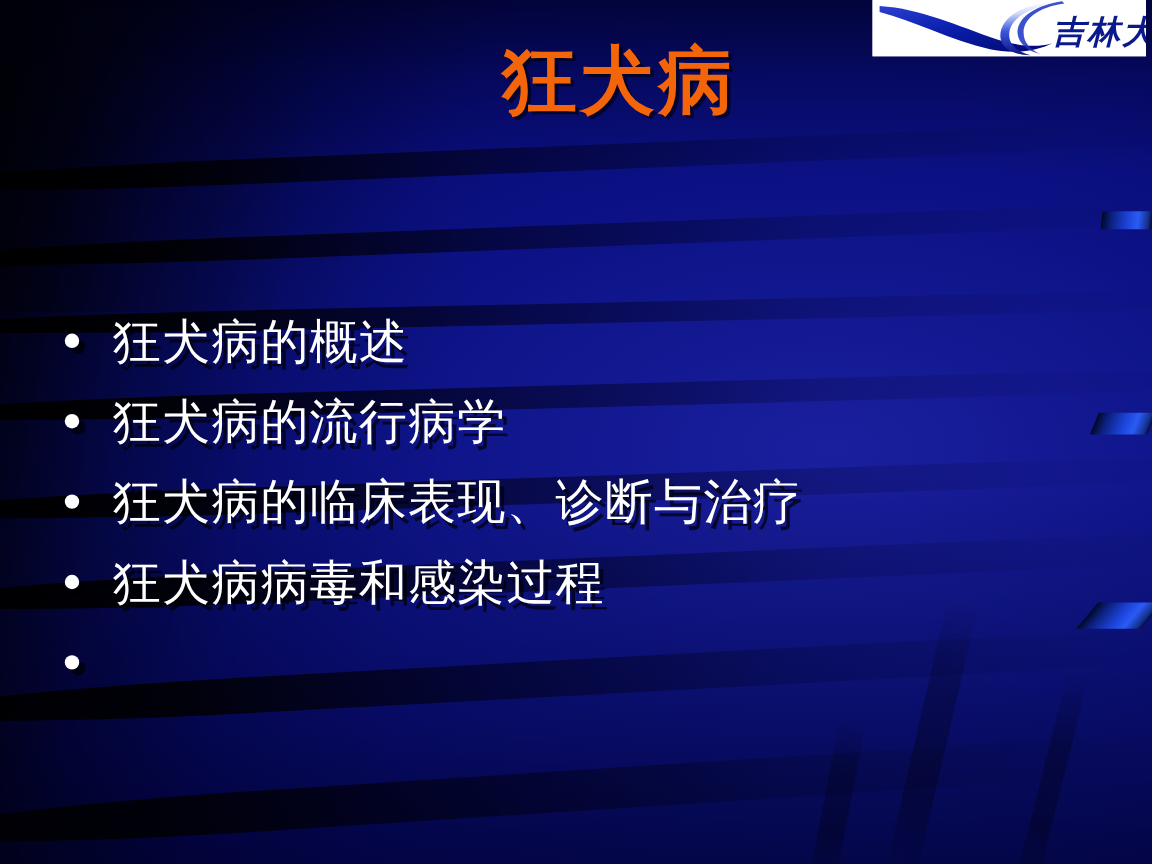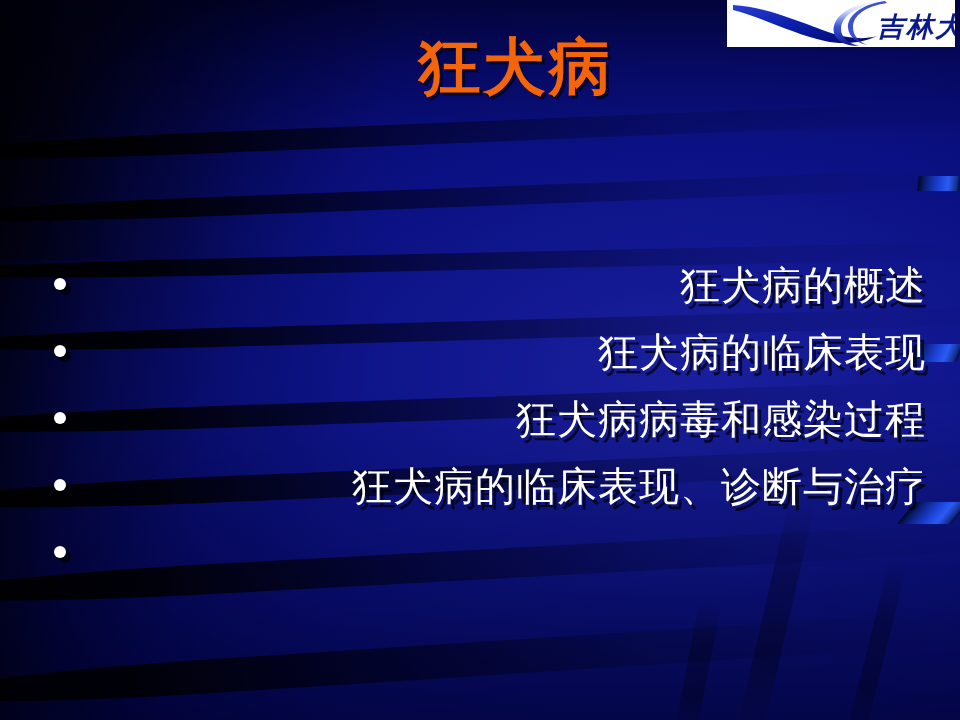--- a/index.html
+++ b/index.html
@@ -170,29 +170,28 @@
     left: 8px;
     top: 20px;
     width: 12px;
     height: 12px;
     border-radius: 50%;
     background: #ffffff;
     box-shadow: 5px 5px 0 rgba(0,0,4,0.75);
   }
   .bullet-text {
     flex: 1 1 auto;
-    font-family: Liberation Sans, sans-serif;
+    font-family: Liberation Serif, serif;
     font-size: 40px;
     line-height: 54px;
     color: #ffffff;
     white-space: nowrap;
     text-shadow: 4px 5px 0 rgba(0,0,6,0.70);
     padding-left: 18px;
     letter-spacing: 1px;
-    text-align: right;
   }
 </style>
 </head>
 <body>
 
 <div id="slide">
 
   <div class="bg-base"></div>
   <div class="wedge-ul"></div>
   <div class="bg-leftdark"></div>
@@ -250,38 +249,38 @@
       <span class="bullet-dot">
           <span class="dot"></span>
         </span>
       <span class="bullet-text">狂犬病的概述</span>
     </div>
 
     <div class="bullet-row">
       <span class="bullet-dot">
           <span class="dot"></span>
         </span>
-      <span class="bullet-text">狂犬病的临床表现</span>
+      <span class="bullet-text">狂犬病的流行病学</span>
+    </div>
+
+    <div class="bullet-row">
+      <span class="bullet-dot">
+          <span class="dot"></span>
+        </span>
+      <span class="bullet-text">狂犬病的临床表现、诊断与治疗</span>
     </div>
 
     <div class="bullet-row">
       <span class="bullet-dot">
           <span class="dot"></span>
         </span>
       <span class="bullet-text">狂犬病病毒和感染过程</span>
     </div>
 
     <div class="bullet-row">
       <span class="bullet-dot">
           <span class="dot"></span>
         </span>
-      <span class="bullet-text">狂犬病的临床表现、诊断与治疗</span>
-    </div>
-
-    <div class="bullet-row">
-      <span class="bullet-dot">
-          <span class="dot"></span>
-        </span>
     </div>
 
   </div>
 
 </div>
 
 </body></html>

